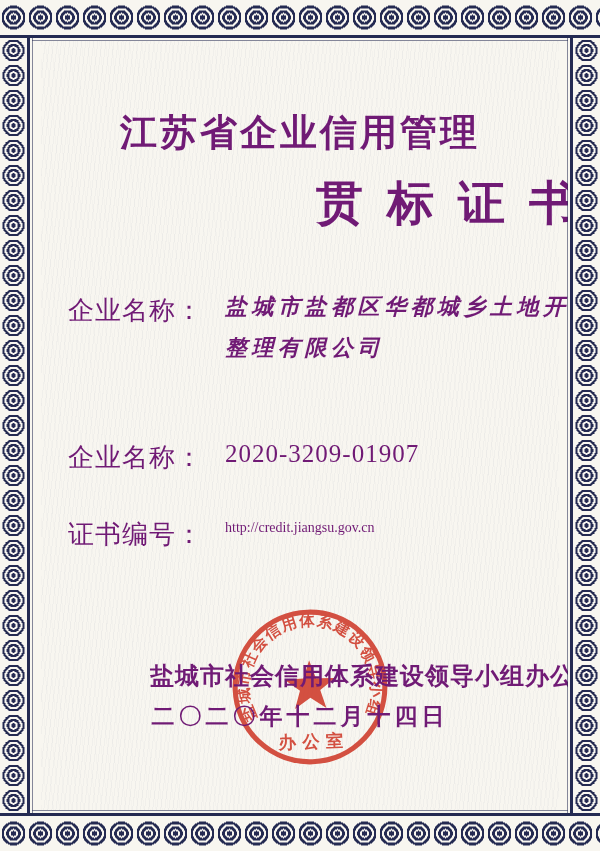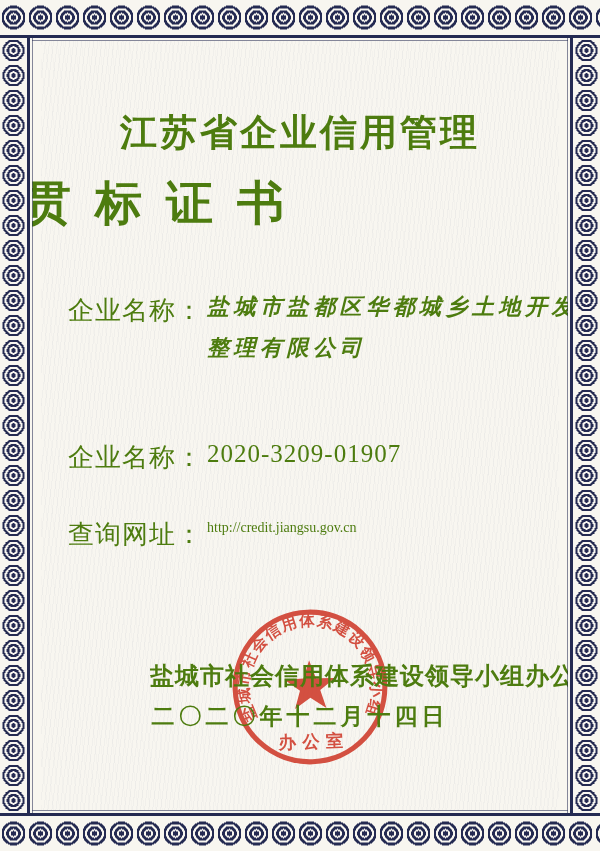--- a/index.html
+++ b/index.html
@@ -6,21 +6,21 @@
   * { box-sizing: border-box; }
 
   .cert {
     position: relative;
     width: 600px;
     height: 851px;
     margin: 0 auto;
     background: #f8f6f0;
     overflow: hidden;
     font-family: "Liberation Serif", "DejaVu Serif", serif;
-    color: #4d7c0f;
+    color: #701a75;
   }
 
   
   .edge { position: absolute; background-color: #f8f6f0; z-index: 3; }
   .edge-h {
     left: 0; right: 0; height: 38px;
     background-image: radial-gradient(circle,
       #242a52 0 2.6px, #f8f6f0 2.6px 4.6px,
       #242a52 4.6px 7.2px, #f8f6f0 7.2px 9.4px,
       #242a52 9.4px 12px, transparent 12px);
@@ -51,28 +51,28 @@
       repeating-linear-gradient(84deg, rgba(140,145,165,.04) 0 1px, transparent 1px 6px);
   }
 
   
   .title-1 {
     position: absolute; top: 108px; left: 0; width: 100%; z-index: 2;
     text-align: center; font-size: 37px; font-weight: 700; letter-spacing: 3px;
   }
   .title-2 {
     position: absolute; top: 172px; left: 0; width: 100%; z-index: 2;
-    text-align: left; font-size: 47px; font-weight: 900;
+    text-align: right; font-size: 47px; font-weight: 900;
     letter-spacing: 24px; text-indent: 24px;
   }
 
   .row { position: absolute; left: 68px; z-index: 2; white-space: nowrap; }
   .row .label {
     display: inline-block; vertical-align: top;
-    font-size: 26px; letter-spacing: 1px; margin-right: 4px;
+    font-size: 26px; letter-spacing: 1px; margin-right: 22px;
   }
   .row .value { display: inline-block; vertical-align: top; font-size: 25px; }
 
   .row-company { top: 293px; }
   .row-company .value {
     white-space: normal; width: 382px;
     font-size: 22px; font-weight: 700; font-style: italic;
     letter-spacing: 4.5px; line-height: 41px;
     position: relative; top: -7px;
   }
@@ -115,21 +115,21 @@
   <div class="row row-company">
     <span class="label">企业名称：</span><span class="value">盐城市盐都区华都城乡土地开发整理有限公司</span>
   </div>
 
 
   <div class="row row-certno">
     <span class="label">企业名称：</span><span class="value">2020-3209-01907</span>
   </div>
 
   <div class="row row-url">
-    <span class="label">查询网址：</span><span class="value">http://credit.jiangsu.gov.cn</span>
+    <span class="label">证书编号：</span><span class="value">http://credit.jiangsu.gov.cn</span>
   </div>
 
   <svg class="seal" viewBox="0 0 160 160" aria-hidden="true">
     <circle cx="80" cy="80" r="73" fill="none" stroke="#cf3a2a" stroke-width="5"></circle>
     <path id="sealArcPath" d="M 28 110 A 60 60 0 1 1 132 110" fill="none" stroke="none"></path>
     <polygon fill="#cf3a2a" points="80,54 86.1,71.6 104.7,72 89.9,83.2 95.3,101 80,90.4 64.7,101 70.1,83.2 55.3,72 73.9,71.6"></polygon>
     <text font-size="15" fill="#cf3a2a" letter-spacing="1.5" text-anchor="middle" font-family="Liberation Serif, DejaVu Serif, serif" font-weight="700">
       <textPath href="#sealArcPath" startOffset="50%">盐城市社会信用体系建设领导小组</textPath>
     </text>
     <text x="82" y="139" font-size="17" fill="#cf3a2a" letter-spacing="6" text-anchor="middle" font-family="Liberation Serif, DejaVu Serif, serif" font-weight="700">办公室</text>

